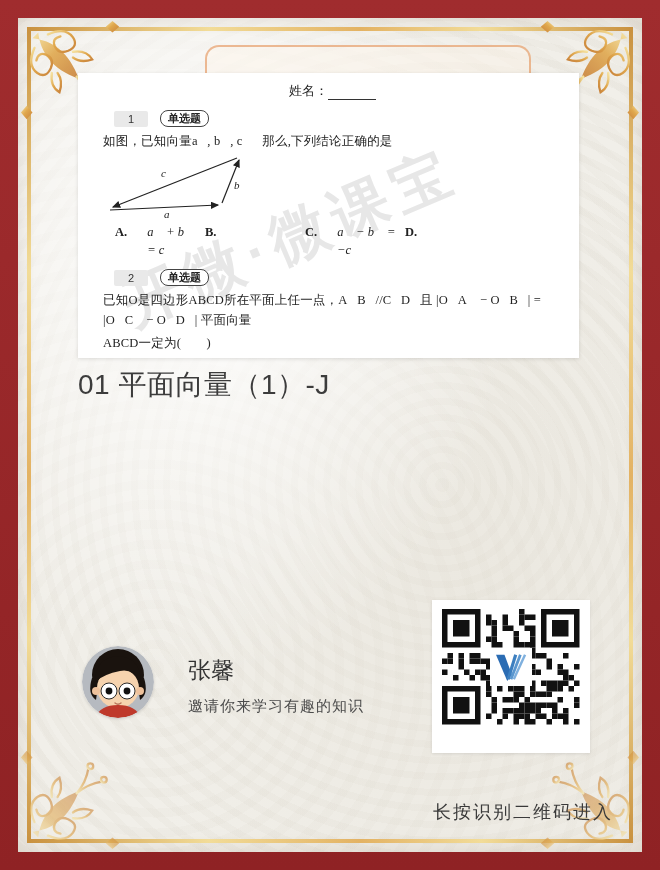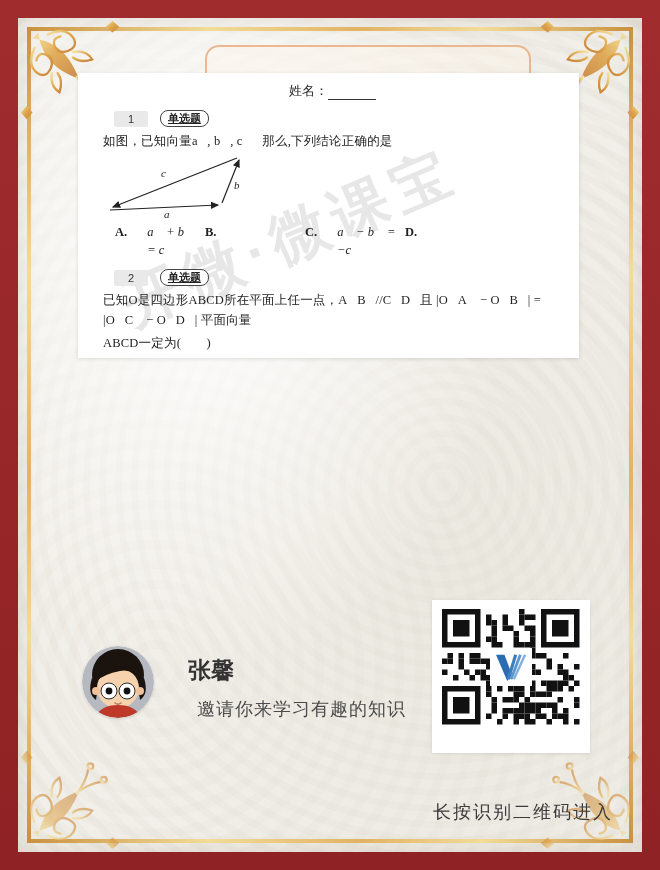--- a/index.html
+++ b/index.html
@@ -37,37 +37,37 @@
   .watermark{position:absolute;left:48px;top:196px;width:460px;transform:rotate(-23deg);transform-origin:left center;
     font-size:58px;font-weight:bold;letter-spacing:8px;color:#e7e7e7;font-family:"Liberation Sans",sans-serif;
     white-space:nowrap;z-index:0;user-select:none;}
   .sheet-content{position:relative;z-index:1;}
   .name-row{text-align:center;margin-top:9px;font-size:13px;margin-left:8px;}
   .name-line{display:inline-block;width:48px;border-bottom:1px solid #333;height:12px;vertical-align:bottom;}
   .badge-row{display:flex;align-items:center;gap:12px;margin:10px 0 4px 36px;}
   .num-badge{display:inline-block;width:34px;height:16px;line-height:16px;text-align:center;background:#e9e9e9;
     color:#333;font-size:11px;border-radius:2px;font-family:"Liberation Sans",sans-serif;}
   .type-badge{display:inline-block;padding:0 7px;height:15px;line-height:15px;border:1px solid #444;border-radius:8px;
-    font-size:11px;font-weight:bold;color:#222;background:#fff;text-decoration:underline;}
+    font-size:11px;font-weight:bold;color:#222;background:#fff;}
   .stem{margin:3px 0 0 25px;line-height:20px;letter-spacing:.2px;}
   .opt-row{display:flex;margin:4px 0 0 37px;line-height:18px;}
   .opt{display:flex;gap:4px;}
   .opt .lab{font-weight:bold;}
   .opt .val{font-style:italic;margin-left:16px;}
   .opt .val.cn{font-style:normal;}
   .q1 .opt:nth-child(1){width:90px;} .q1 .opt:nth-child(2){width:100px;} .q1 .opt:nth-child(3){width:100px;}
   .q2 .opt:nth-child(1){width:90px;} .q2 .opt:nth-child(2){width:110px;} .q2 .opt:nth-child(3){width:100px;}
   .diag1{margin:2px 0 0 28px;display:block;}
   .dlabel{font-family:"Liberation Serif","DejaVu Serif",serif;font-style:italic;font-size:11px;fill:#222;}
   
   .page-title{position:absolute;left:78px;top:366px;z-index:3;font-size:28px;color:#3c3c3c;letter-spacing:.5px;}
   
   .avatar{position:absolute;left:82px;top:646px;width:72px;height:72px;z-index:3;border-radius:50%;box-shadow:0 1px 3px rgba(0,0,0,.15);}
-  .inviter-name{position:absolute;left:188px;top:655px;font-size:23px;color:#333;z-index:3;font-weight:bold;}
-  .inviter-msg{position:absolute;left:188px;top:697px;font-size:18px;color:#4c4c4c;z-index:3;letter-spacing:1px;margin-left:9px;}
+  .inviter-name{position:absolute;left:188px;top:655px;font-size:23px;color:#333;z-index:3;}
+  .inviter-msg{position:absolute;left:188px;top:697px;font-size:15px;color:#4c4c4c;z-index:3;letter-spacing:1px;}
   
   .qr-card{position:absolute;left:432px;top:600px;width:158px;height:153px;background:#fff;z-index:3;
     display:flex;align-items:flex-start;justify-content:center;padding-top:9px;box-sizing:border-box;
     box-shadow:0 1px 3px rgba(0,0,0,.1);}
   .qr-wrap{position:relative;width:138px;height:116px;}
   .qr-logo{position:absolute;left:50%;top:50%;transform:translate(-50%,-50%);width:42px;height:38px;background:#fff;
     display:flex;align-items:center;justify-content:center;}
   .qr-caption{position:absolute;left:433px;top:800px;font-size:18px;color:#3a3a3a;z-index:3;letter-spacing:2px;}
 </style>
 </head>
@@ -183,20 +183,21 @@
           </span>
         <span class="opt">
             <span class="lab">D.</span>
             <span class="val cn">矩形</span>
           </span>
       </div>
 
     </div>
   </div>
 
+  <div class="page-title">01 平面向量（1）-J</div>
 
   <svg class="avatar" viewBox="0 0 72 72">
     <clipPath id="avc">
         <circle cx="36" cy="36" r="36"></circle>
       </clipPath>
     <g clip-path="url(#avc)">
       <rect width="72" height="72" fill="#b6bac0"></rect>
       <circle cx="36" cy="29" r="26" fill="#1a130e"></circle>
       <path d="M10 32 q-5 16 4 22 l3 -22 Z" fill="#1a130e"></path>
       <path d="M62 32 q5 16 -4 22 l-3 -22 Z" fill="#1a130e"></path>

